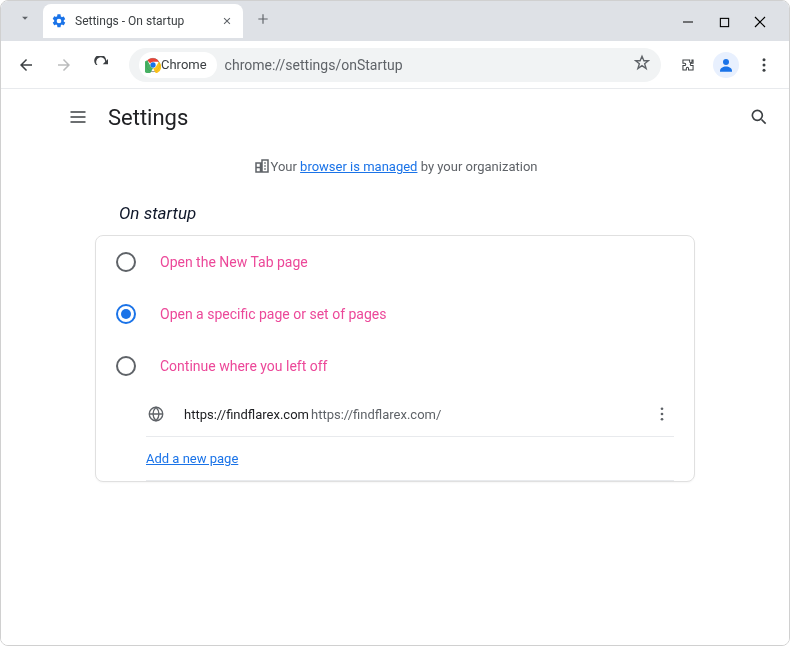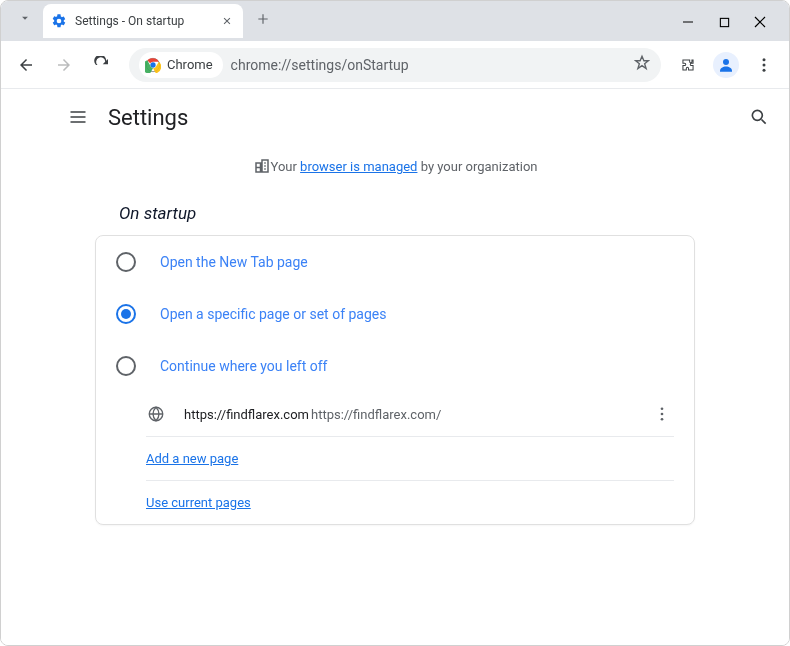--- a/index.html
+++ b/index.html
@@ -96,21 +96,20 @@
   padding: 0 10px;
   margin: 0 6px;
   gap: 8px;
 }
 .site-chip {
   background: #fff;
   border-radius: 14px;
   height: 26px;
   display: flex; align-items: center;
   padding: 0 10px 0 6px;
-  gap: 6px;
   font-size: 13px;
   color: #3c4043;
 }
 .url-text { color: #5f6368; font-size: 14px; }
 .omnibox-right { margin-left: auto; display: flex; gap: 6px; align-items: center; }
 .toolbar-icon {
   width: 34px; height: 34px;
   display: flex; align-items: center; justify-content: center;
   cursor: pointer;
   border-radius: 50%;
@@ -189,21 +188,21 @@
   border-radius: 50%;
   display: flex; align-items: center; justify-content: center;
   flex-shrink: 0;
 }
 .radio-outer.selected { border-color: #1a73e8; }
 .radio-inner {
   width: 10px; height: 10px;
   background: #1a73e8;
   border-radius: 50%;
 }
-.radio-label { font-size: 14px; color: #3b82f6; }
+.radio-label { font-size: 14px; color: #ec4899; }
 .page-row {
   display: flex;
   align-items: center;
   padding: 10px 20px 10px 50px;
   gap: 18px;
 }
 .globe-icon {
   width: 20px; height: 20px;
   display: flex; align-items: center; justify-content: center;
   color: #5f6368;
@@ -399,19 +398,16 @@
       </div>
 
       <div class="divider"></div>
 
       <div class="link-row">
         <span class="link-text">Add a new page</span>
       </div>
 
       <div class="divider"></div>
 
-      <div class="link-row">
-        <span class="link-text">Use current pages</span>
-      </div>
 
     </div>
   </div>
 </div>
 
 </body></html>

